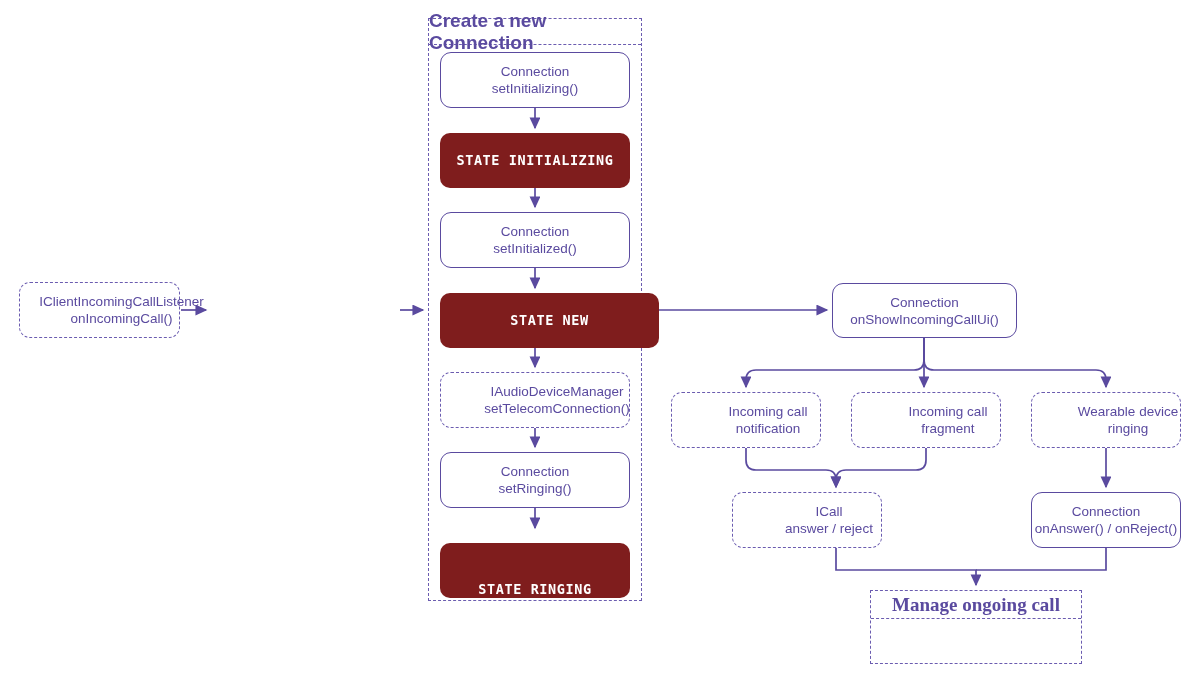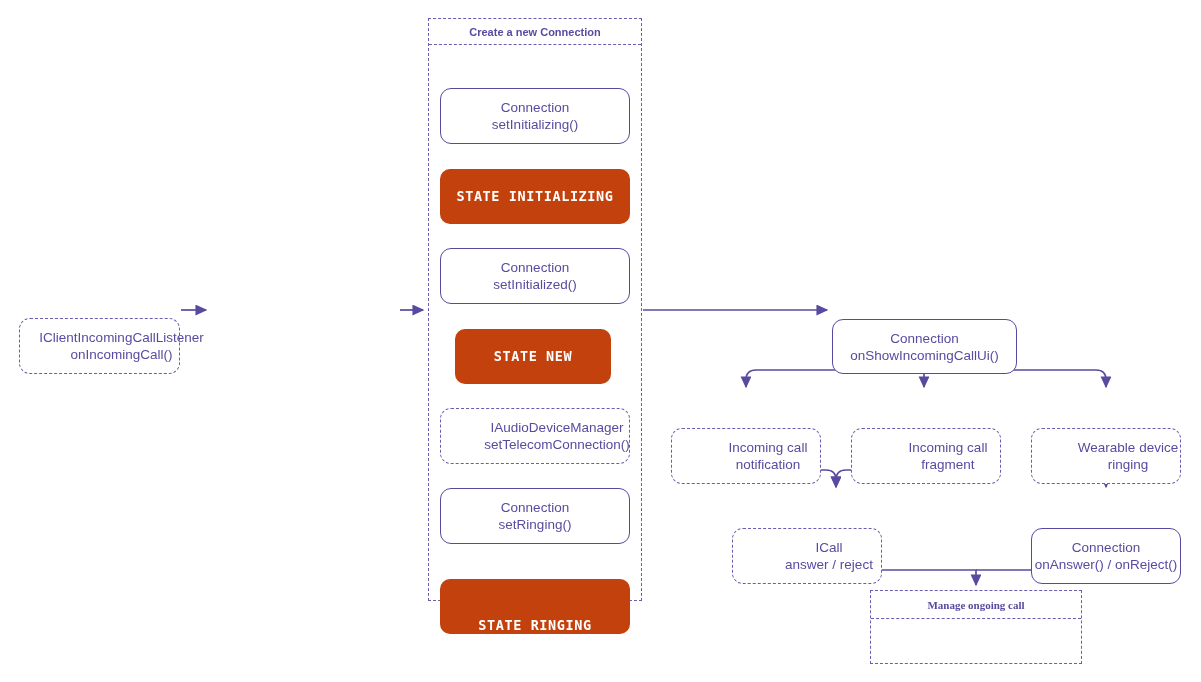--- a/index.html
+++ b/index.html
@@ -33,34 +33,33 @@
     box-sizing: border-box;
     display: flex;
     align-items: center;
     justify-content: center;
     text-align: center;
     color: #5a4a9f;
     font-family: "Liberation Sans", sans-serif;
     font-size: 13.5px;
     line-height: 17px;
     background: #ffffff;
-    margin-top: 36px;
   }
   .node .lbl { display: block; white-space: pre-line; }
   .node.solid {
     border: 1.6px solid #5a4a9f;
     border-radius: 11px;
   }
   .node.dashed {
     border: 1.6px dashed #6b5cb0;
     border-radius: 11px;
     padding-left: 44px;
   }
   .node.state {
-    background: #c2410c;
+    background: #7f1d1d;
     border: none;
     border-radius: 10px;
     color: #ffffff;
     font-family: "DejaVu Sans Mono", "Liberation Mono", monospace;
     font-size: 13.5px;
     font-weight: bold;
     letter-spacing: 0.6px;
   }
   
   .group {
@@ -74,21 +73,21 @@
     box-sizing: border-box;
     left: 0;
     top: 0;
     width: 100%;
     display: flex;
     align-items: center;
     justify-content: center;
     color: #5a4a9f;
     font-family: "Liberation Sans", sans-serif;
     font-weight: bold;
-    font-size: 11px;
+    font-size: 19px;
     border-bottom: 1.5px dashed #6b5cb0;
     background: transparent;
   }
   .group-body {
     position: absolute;
     left: 0;
     width: 100%;
   }
 </style>
 </head>
@@ -155,21 +154,21 @@
 
   <div class="node state" style="left:440px; top:133px; width:190px; height:55px;">
     <span class="lbl">STATE INITIALIZING</span>
   </div>
 
   <div class="node solid" style="left:440px; top:212px; width:190px; height:56px;">
     <span class="lbl">Connection
 setInitialized()</span>
   </div>
 
-  <div class="node state" style="left:455px; top:293px; width:156px; height:55px;">
+  <div class="node state" style="left:440px; top:293px; width:219px; height:55px;">
     <span class="lbl">STATE NEW</span>
   </div>
 
   <div class="node dashed" style="left:440px; top:372px; width:190px; height:56px;">
     <span class="lbl">IAudioDeviceManager
 setTelecomConnection()</span>
   </div>
 
   <div class="node solid" style="left:440px; top:452px; width:190px; height:56px;">
     <span class="lbl">Connection

